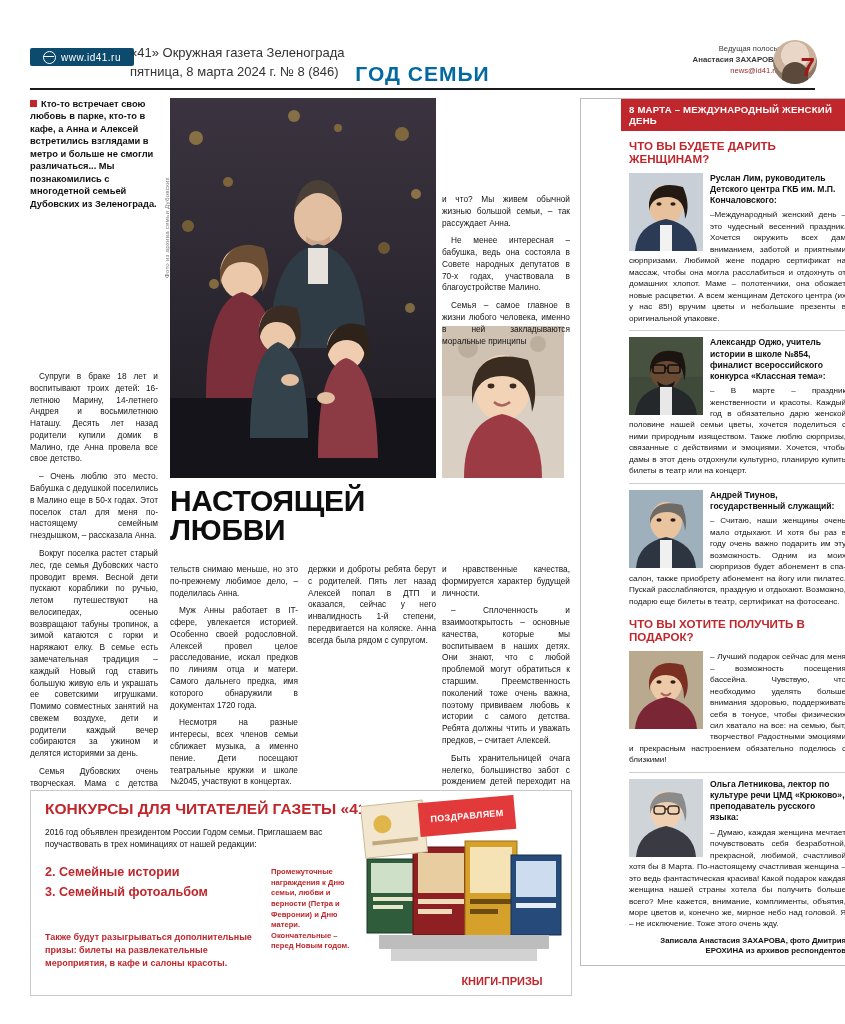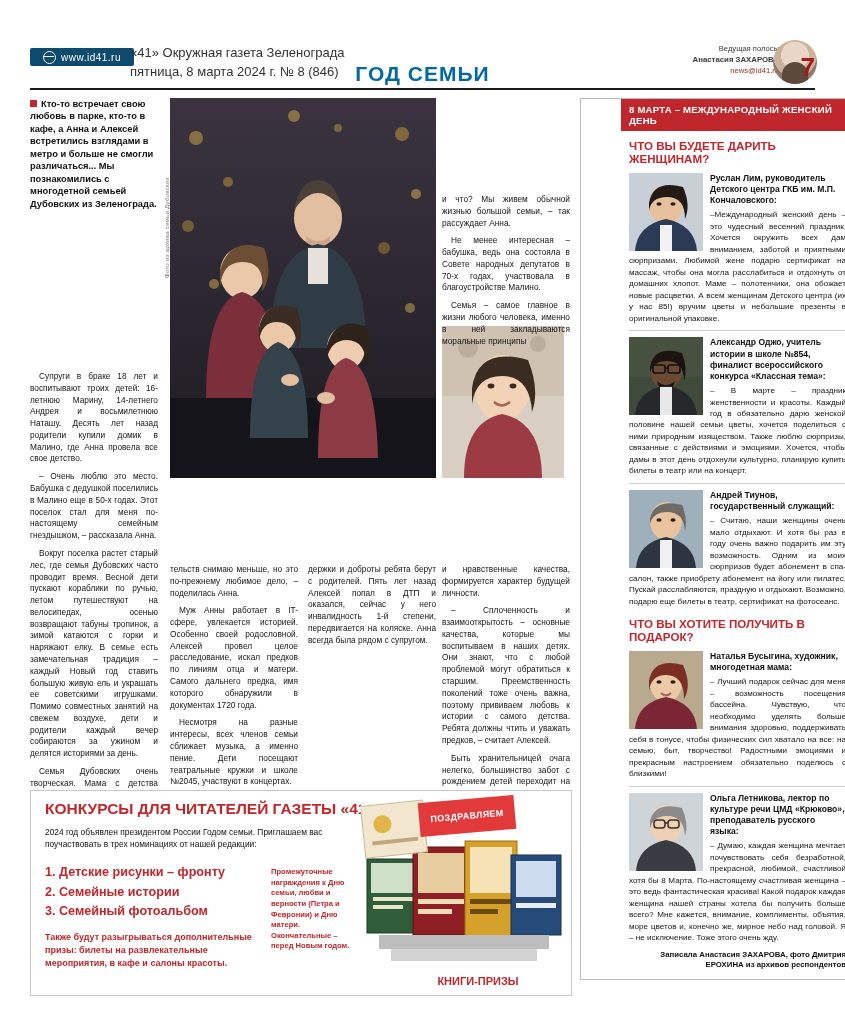--- a/index.html
+++ b/index.html
@@ -49,21 +49,21 @@
 
   
   .promo{position:absolute;left:16px;top:776px;width:540px;height:204px;border:1px solid #c9c9c9;background:#fff;overflow:hidden;}
   .promo-title{position:absolute;left:14px;top:10px;width:340px;font-weight:bold;font-size:15.5px;color:#c0272d;line-height:1.05;}
   .promo-sub{position:absolute;left:14px;top:36px;width:330px;font-size:8.4px;line-height:1.4;color:#111;}
   .promo-list{position:absolute;left:14px;top:72px;width:250px;font-weight:bold;font-size:12.6px;line-height:1.55;color:#c0272d;}
   .promo-note{position:absolute;left:14px;top:140px;width:216px;font-weight:bold;font-size:9px;line-height:1.45;color:#c0272d;}
   .promo-mid{position:absolute;left:240px;top:76px;width:90px;font-weight:bold;font-size:7.6px;line-height:1.4;color:#c0272d;}
   .promo-imgs{position:absolute;left:330px;top:6px;width:206px;height:176px;}
   .promo-congrats{position:absolute;left:388px;top:8px;width:96px;height:34px;background:#e23a3a;color:#fff;font-weight:bold;font-size:9px;display:flex;align-items:center;justify-content:center;transform:rotate(-5deg);letter-spacing:.3px;}
-  .promo-books{position:absolute;left:372px;top:184px;width:150px;text-align:center;font-weight:bold;font-size:11px;color:#c0272d;}
+  .promo-books{position:absolute;left:396px;top:184px;width:150px;text-align:center;font-weight:bold;font-size:11px;color:#c0272d;}
 
   
   .rbox{position:absolute;left:0;top:0;width:233px;border:1px solid #bdbdbd;padding-left:40px;}
   .rhead{background:#c0272d;color:#fff;font-weight:bold;font-size:9.6px;padding:5px 8px;letter-spacing:.2px;}
   .rq{color:#c0272d;font-weight:bold;font-size:11.6px;padding:8px 8px 2px 8px;line-height:1.12;}
   .ritem{padding:6px 8px 2px 8px;overflow:hidden;}
   .rname{font-weight:bold;font-size:8.6px;color:#111;line-height:1.3;margin-bottom:3px;}
   .rtext{font-size:8.1px;line-height:1.42;color:#141414;text-align:justify;}
   .rphoto{float:left;width:74px;height:78px;margin:0 7px 3px 0;overflow:hidden;background:#cdc6bd;}
   .rcredit{font-weight:bold;font-size:7.8px;text-align:right;color:#111;padding:4px 8px 8px 8px;line-height:1.35;}
@@ -161,20 +161,21 @@
         <ellipse cx="60" cy="62" rx="28" ry="33" fill="#f3d3b6"></ellipse>
         <path d="M30 62 q6 -42 56 -28 q12 30 4 52 q-2 -36 -30 -36 q-26 0 -30 28z" fill="#3b2c21"></path>
         <path d="M22 152 q0 -56 38 -64 q40 8 40 64z" fill="#9d3b45"></path>
         <ellipse cx="49" cy="60" rx="3.4" ry="2.4" fill="#3a2a20"></ellipse>
         <ellipse cx="71" cy="60" rx="3.4" ry="2.4" fill="#3a2a20"></ellipse>
         <path d="M52 76 q8 7 16 0" stroke="#a9645a" stroke-width="2.4" fill="none"></path>
       </svg>
     </div>
 
     <div class="headline">
+      <div>НАСТОЯЩЕЙ ЛЮБВИ</div>
     </div>
 
     <div class="col c1">
       <p>Супруги в браке 18 лет и воспитывают троих детей: 16-летнюю Марину, 14-летнего Андрея и восьмилетнюю Наташу. Десять лет назад родители купили домик в Малино, где Анна провела все свое детство.</p>
       <p>– Очень люблю это место. Бабушка с дедушкой поселились в Малино еще в 50-х годах. Этот поселок стал для меня по-настоящему семейным гнездышком, – рассказала Анна.</p>
       <p>Вокруг поселка растет старый лес, где семья Дубовских часто проводит время. Весной дети пускают кораблики по ручью, летом путешествуют на велосипедах, осенью возвращают табуны тропинок, а зимой катаются с горки и наряжают елку. В семье есть замечательная традиция – каждый Новый год ставить большую живую ель и украшать ее советскими игрушками. Помимо совместных занятий на свежем воздухе, дети и родители каждый вечер собираются за ужином и делятся историями за день.</p>
       <p>Семья Дубовских очень творческая. Мама с детства увлекается путешествуют, сейчас хобби переросло в работу.</p>
       <p>– Снимаю с 2008 года. Какое-то время вместе с мужем фотографировали. Сейчас в силу разных обстоя-</p>
     </div>
 
@@ -199,23 +200,22 @@
     <div class="col c4b">
       <p class="noind">и нравственные качества, формируется характер будущей личности.</p>
       <p>– Сплоченность и взаимооткрытость – основные качества, которые мы воспитываем в наших детях. Они знают, что с любой проблемой могут обратиться к старшим. Преемственность поколений тоже очень важна, поэтому прививаем любовь к истории с самого детства. Ребята должны чтить и уважать предков, – считает Алексей.</p>
       <p>Быть хранительницей очага нелегко, большинство забот с рождением детей переходит на женщину. И для Анны материнство, забота и ведущие ее неоценима.</p>
       <div class="sign">Елизавета МЕНЯШКИНА</div>
     </div>
   </div>
 
   <div class="promo">
     <div class="promo-title">КОНКУРСЫ ДЛЯ ЧИТАТЕЛЕЙ ГАЗЕТЫ «41»!</div>
-    <div class="promo-sub">2024 год объявлен президентом России Годом семьи. Приглашаем вас поучаствовать в трех номинациях от нашей редакции:</div>
+    <div class="promo-sub">2016 год объявлен президентом России Годом семьи. Приглашаем вас поучаствовать в трех номинациях от нашей редакции:</div>
     <div class="promo-list">
-      <div>1. Детские рисунки – фронту</div>
       <div>2. Семейные истории</div>
       <div>3. Семейный фотоальбом</div>
     </div>
     <div class="promo-mid">Промежуточные награждения к Дню семьи, любви и верности (Петра и Февронии) и Дню матери. Окончательные – перед Новым годом.</div>
     <div class="promo-note">Также будут разыгрываться дополнительные призы: билеты на развлекательные мероприятия, в кафе и салоны красоты.</div>
 
     <div class="promo-imgs">
       <svg width="206" height="176" viewBox="0 0 206 176">
         <rect width="206" height="176" fill="#ffffff"></rect>
 
@@ -320,21 +320,20 @@
           <svg width="74" height="78" viewBox="0 0 74 78">
             <rect width="74" height="78" fill="#b9a98f"></rect>
             <ellipse cx="37" cy="32" rx="16" ry="19" fill="#eec9a8"></ellipse>
             <path d="M20 30 q4 -24 34 -16 q9 20 1 34 q0 -24 -18 -24 q-15 0 -17 16z" fill="#7a2f22"></path>
             <path d="M6 78 q2 -26 31 -32 q29 6 31 32z" fill="#7a2634"></path>
             <ellipse cx="30" cy="31" rx="2.6" ry="1.8" fill="#2a1d16"></ellipse>
             <ellipse cx="44" cy="31" rx="2.6" ry="1.8" fill="#2a1d16"></ellipse>
             <path d="M32 42 q5 5 10 0" stroke="#a9645a" stroke-width="2" fill="none"></path>
           </svg>
         </div>
-        <div class="rname">Наталья Бусыгина, художник, многодетная мама:</div>
         <div class="rtext">– Лучший подарок сейчас для меня – возможность посещения бассейна. Чувствую, что необходимо уделять больше внимания здоровью, поддерживать себя в тонусе, чтобы физических сил хватало на все: на семью, быт, творчество! Радостными эмоциями и прекрасным настроением обязательно поделюсь с близкими!</div>
       </div>
       <div class="rrule"></div>
 
       <div class="ritem">
         <div class="rphoto">
           <svg width="74" height="78" viewBox="0 0 74 78">
             <rect width="74" height="78" fill="#cfd4d8"></rect>
             <ellipse cx="37" cy="31" rx="16" ry="19" fill="#efd0b3"></ellipse>
             <path d="M21 28 q5 -20 32 -13 q7 16 3 28 q-1 -20 -18 -20 q-14 0 -17 12z" fill="#8b8b8b"></path>

